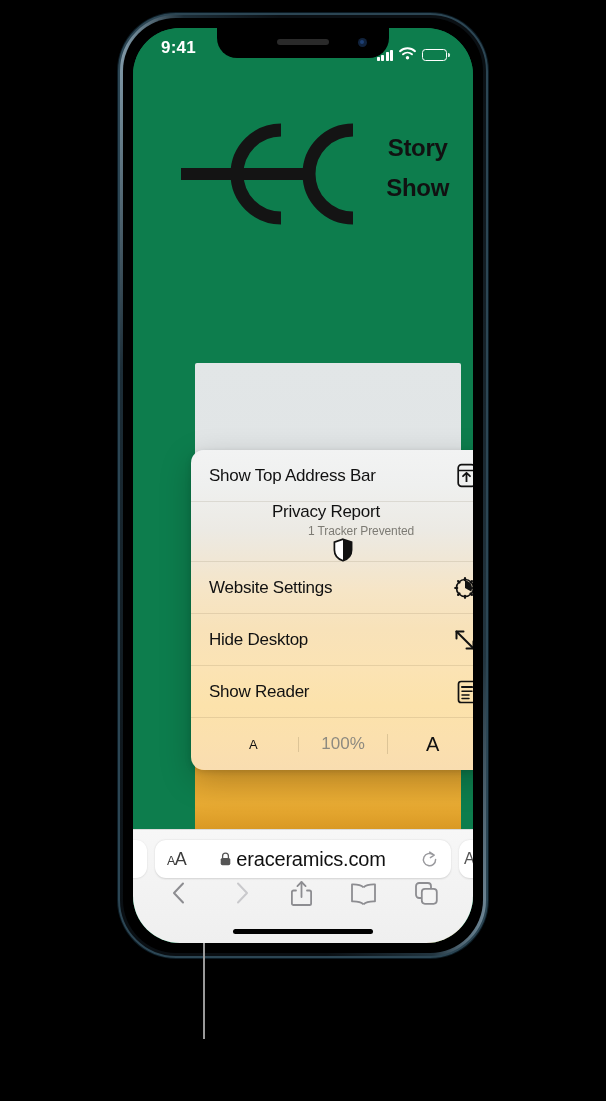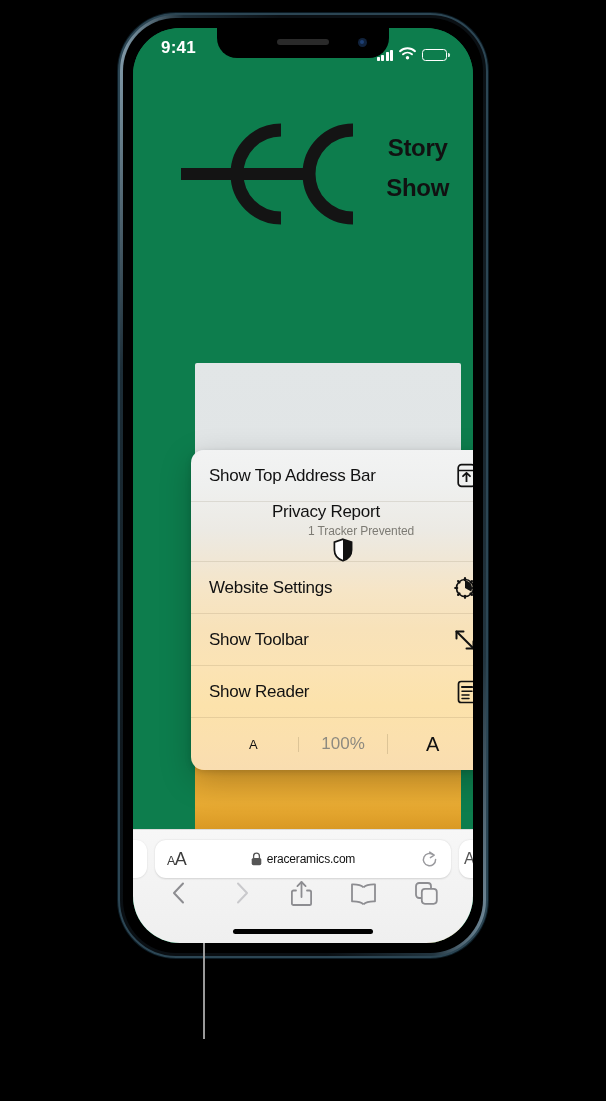--- a/index.html
+++ b/index.html
@@ -235,21 +235,21 @@
     display:flex; align-items:baseline; gap:0px;
   }
   #aa-button .aa-s { font-size: 12.5px; }
   #aa-button .aa-l { font-size: 18px; }
   #url-display {
     position: absolute; left: 0; right: 0;
     display: flex; align-items: center; justify-content: center;
     gap: 5px; pointer-events: none;
   }
   #lock-icon { display:flex; align-items:center; }
-  #url-text { font-size: 12px; color: #111; letter-spacing: -.2px; }
+  #url-text { font-size: 20px; color: #111; letter-spacing: -.2px; }
   #reload-button { margin-left: auto; display: flex; align-items: center; color:#8a8a8e; }
   .tab-stub-right {
     height: 38px; width: 28px;
     background: #fff; border-radius: 11px;
     flex: 0 0 auto; margin-right: -14px;
     display:flex; align-items:center; justify-content:flex-start;
     padding-left:5px;
     font-size:16px; color:#555;
     overflow:hidden;
     box-shadow: 0 .5px 2px rgba(0,0,0,.12);
@@ -362,21 +362,21 @@
                 <line x1="17.5" y1="6.5" x2="18.9" y2="5.1"></line>
               </g>
               <path d="M12 12 L12 4.6 A7.4 7.4 0 0 1 18.2 15.4 Z" fill="#111"></path>
             </svg>
           </span>
         </div>
 
 
         <div class="menu-row">
           <div class="menu-label-wrap">
-            <span class="menu-label">Show Toolbar</span>
+            <span class="menu-label">Hide Desktop</span>
           </div>
           <span class="menu-icon">
             <svg width="24" height="24" viewBox="0 0 24 24">
               <g stroke="#111" stroke-width="2" stroke-linecap="round" stroke-linejoin="round" fill="none">
                 <line x1="3.5" y1="3.5" x2="20.5" y2="20.5"></line>
                 <polyline points="3.5,10.5 3.5,3.5 10.5,3.5"></polyline>
                 <polyline points="20.5,13.5 20.5,20.5 13.5,20.5"></polyline>
               </g>
             </svg>
           </span>

